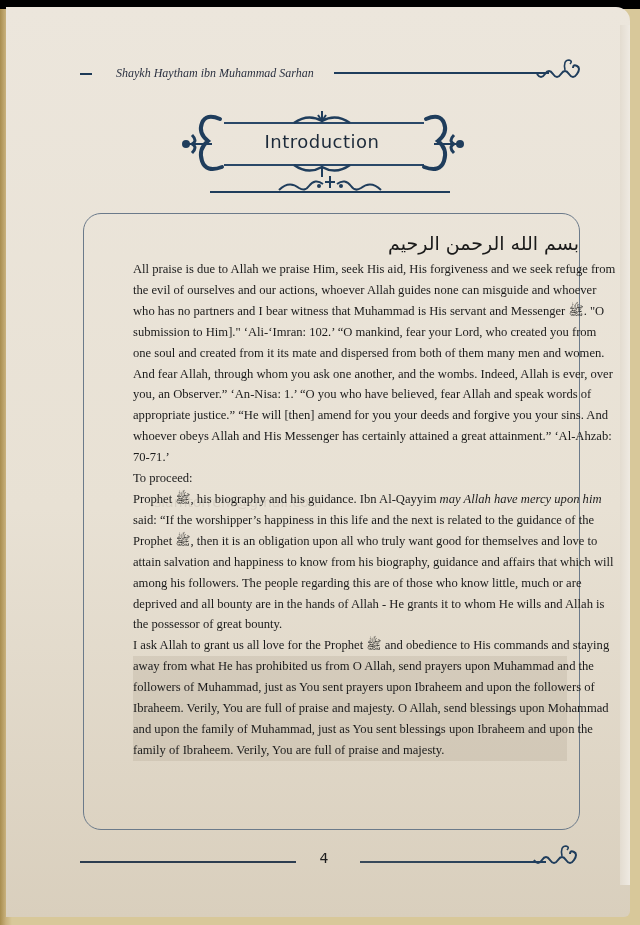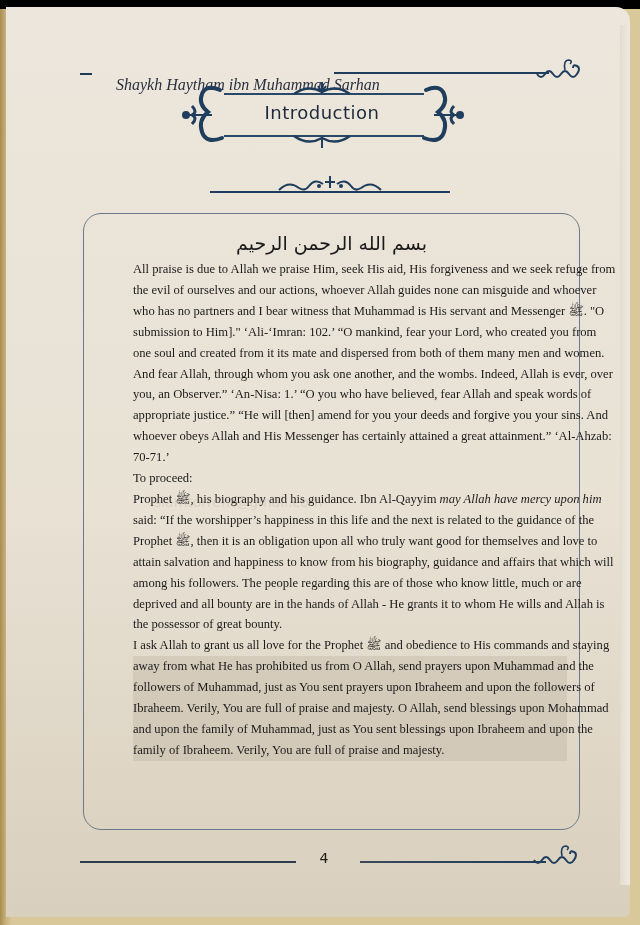--- a/index.html
+++ b/index.html
@@ -25,47 +25,47 @@
     position: absolute; right: 0; top: 18px; width: 10px; height: 860px;
     background: linear-gradient(90deg, #e3dcd0, #efeae2);
   }
   .running-head {
     position: absolute; left: 80px; top: 64px; width: 500px; height: 20px;
   }
   .rh-dash {
     position: absolute; left: 0; top: 9px; width: 12px; height: 2px; background: #1d3a57;
   }
   .rh-title {
-    position: absolute; left: 36px; top: 12px; font-family: "Liberation Serif", serif;
-    font-style: italic; font-size: 16px; color: #2a3040; white-space: nowrap; text-align: center;
+    position: absolute; left: 36px; top: 2px; font-family: "Liberation Serif", serif;
+    font-style: italic; font-size: 12px; color: #2a3040; white-space: nowrap; text-align: center;
   }
   .rh-line {
     position: absolute; left: 254px; top: 8px; width: 215px; height: 2px;
     background: #1f3d5c;
   }
   .flourish { position: absolute; }
   .title-frame {
-    position: absolute; left: 180px; top: 80px; width: 284px; height: 70px;
+    position: absolute; left: 180px; top: 109px; width: 284px; height: 70px;
   }
   .title-text {
     position: absolute; left: 0; width: 100%; top: 22px; text-align: center;
     font-family: "DejaVu Sans", sans-serif; font-size: 18px; color: #1c2a3a; letter-spacing: 0.5px;
   }
   .title-rule {
     position: absolute; height: 2px; background: #2a4868;
   }
   .ornament-line {
     position: absolute; left: 210px; top: 191px; width: 240px; height: 2px; background: #1f3d5c;
   }
   .content-box {
     position: absolute; left: 83px; top: 213px; width: 497px; height: 617px;
     border: 1.5px solid #6b7a8a; border-radius: 18px;
   }
   .basmala {
-    position: absolute; left: 0; width: 100%; top: 18px; text-align: center;
+    position: absolute; left: 0; width: 100%; top: 18px; text-align: right;
     font-family: "DejaVu Sans", sans-serif; font-size: 19px; color: #1a1a1a;
     direction: rtl;
   }
   .body-text {
     position: absolute; left: 13px; top: 45px; width: 470px;
     font-family: "Liberation Serif", serif; font-size: 12.6px; line-height: 20.9px;
     color: #1b1b1b; text-align: justify;
   }
   .line { display: block; white-space: nowrap; text-align-last: justify; text-align: justify; margin-left: 36px; }
   .line.last { text-align-last: left; }

